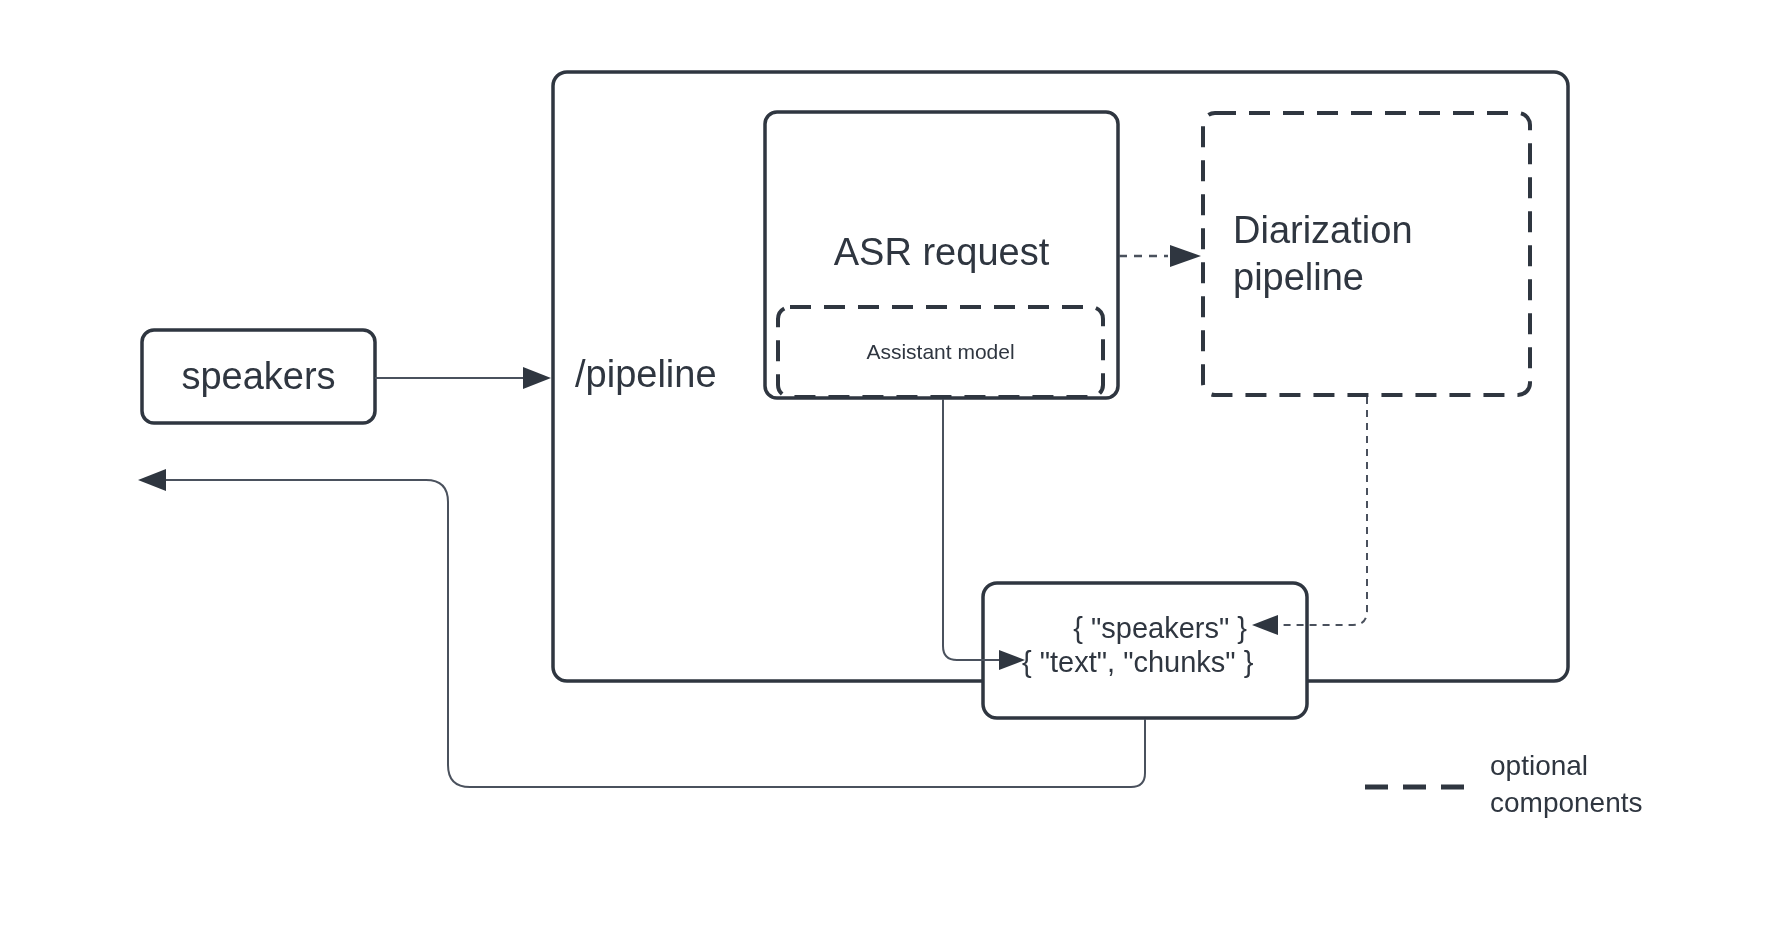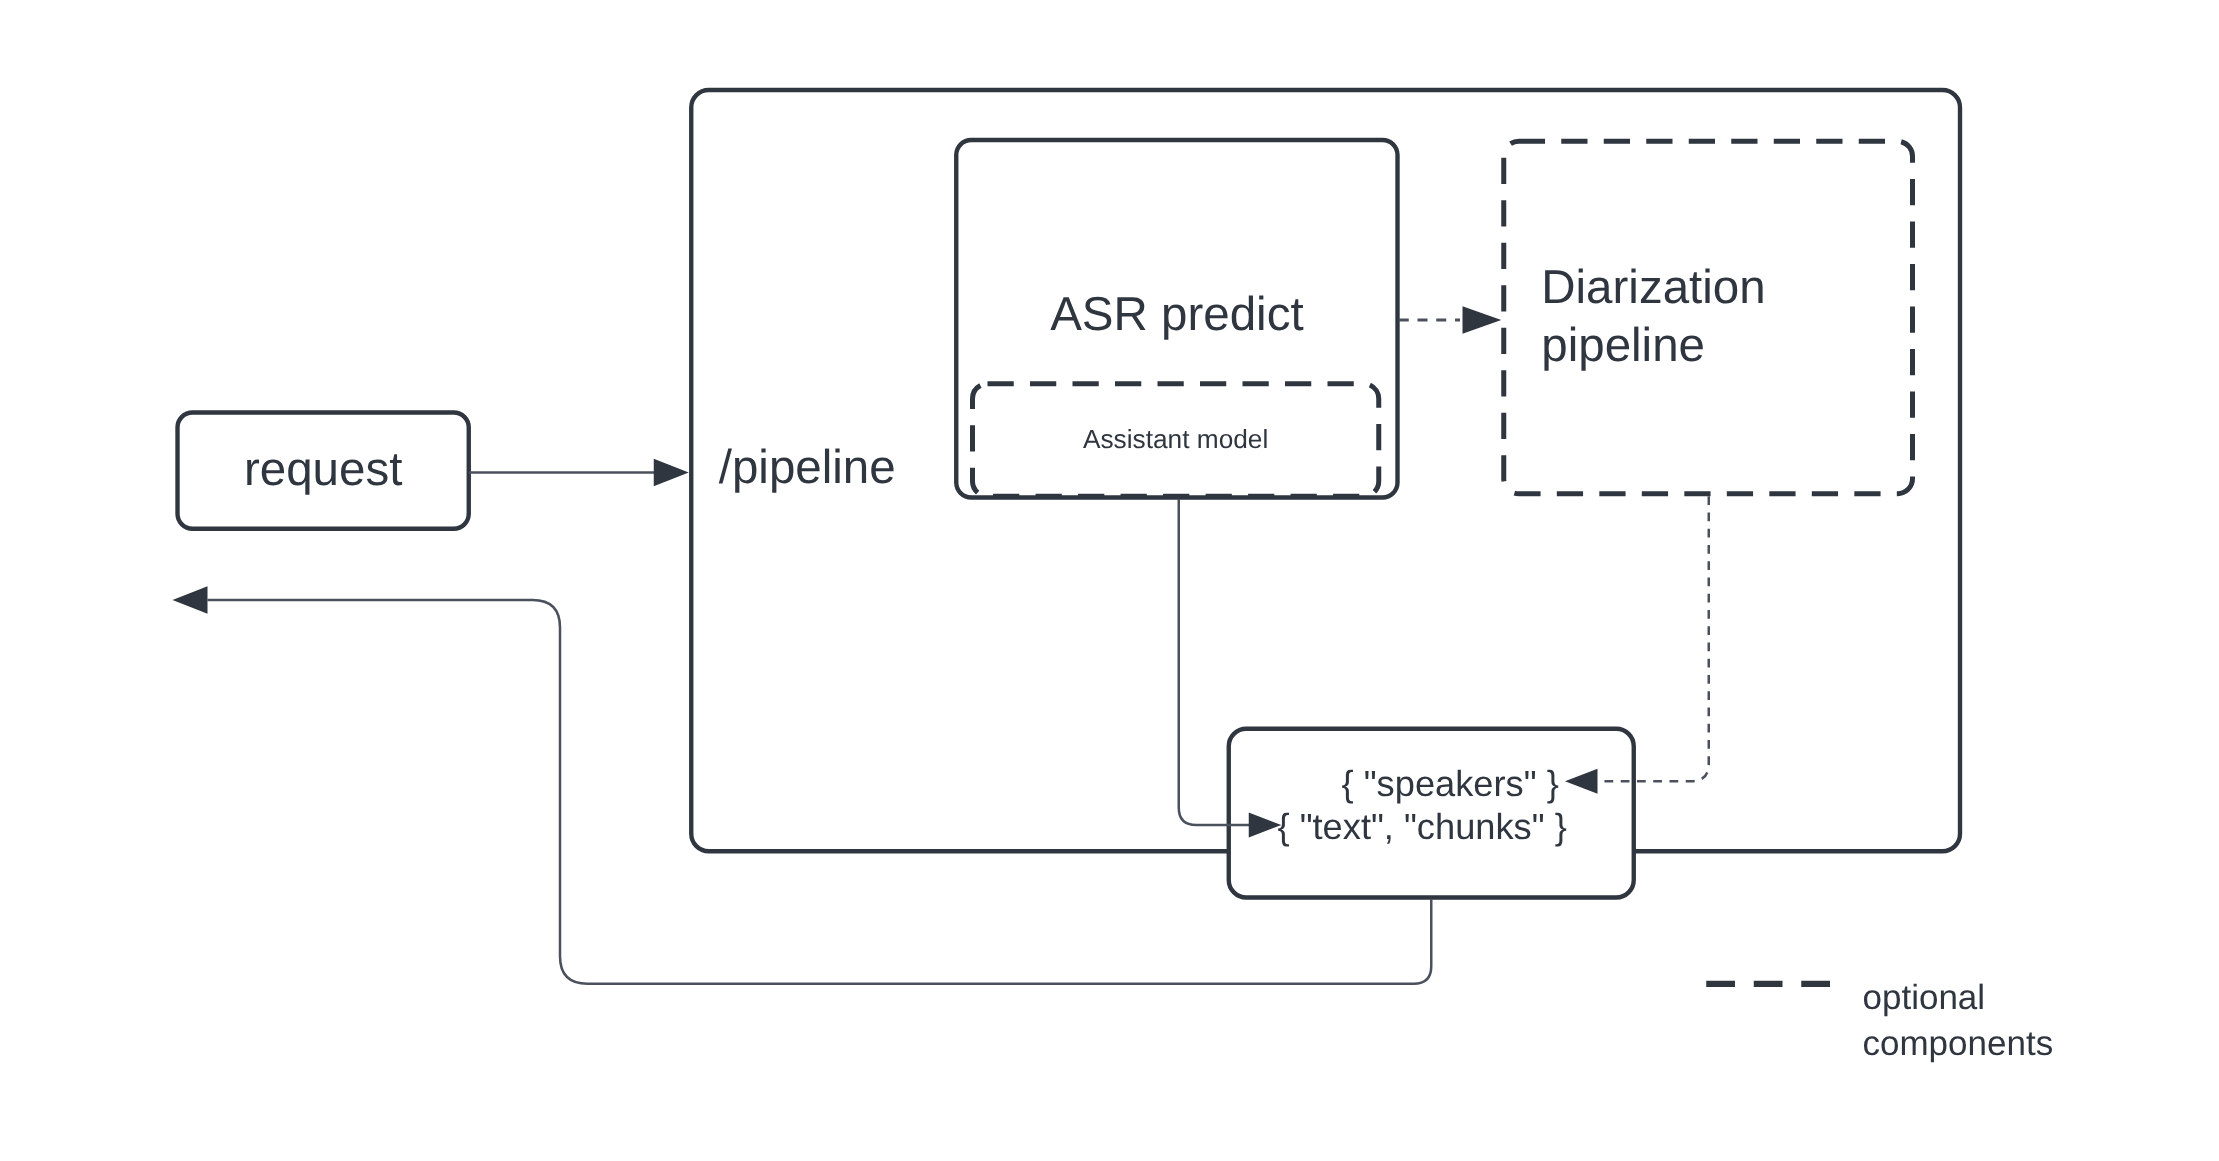--- a/index.html
+++ b/index.html
@@ -56,21 +56,21 @@
   }
   .label.wrap { white-space: normal; }
   .request-label   { left: 142px; top: 330px; width: 233px; height: 93px; }
   .predict-label   { left: 575px; top: 352px; }
   .asr-label       { left: 765px; top: 230px; width: 353px; text-align: center; }
   .assistant-label { left: 778px; top: 307px; width: 325px; height: 90px; font-size: 21px; }
   .diarization-label { left: 1203px; top: 113px; width: 327px; height: 282px;
                        padding: 0 30px; box-sizing: border-box; line-height: 1.24; }
   .response-line1  { left: 983px;  top: 610px; width: 264px; font-size: 29px; line-height: 36px; text-align: right; }
   .response-line2  { left: 1022px; top: 644px; font-size: 29px; line-height: 36px; }
-  .legend-label    { left: 1490px; top: 780px; width: 200px; font-size: 28px; line-height: 1.32; }
+  .legend-label    { left: 1490px; top: 748px; width: 200px; font-size: 28px; line-height: 1.32; }
 </style>
 </head>
 <body>
 
 <div class="canvas">
 
   <svg class="layer" width="1775" height="929" viewBox="0 0 1775 929">
 
     <rect class="box" x="553" y="72" width="1015" height="609" rx="14"></rect>
     <rect class="box filled" x="983" y="583" width="324" height="135" rx="14"></rect>
@@ -100,25 +100,25 @@
     </g>
 
     <g>
       <path class="edge" d="M 1145 719 V 773 Q 1145 787 1131 787 H 470 Q 448 787 448 765 V 502 Q 448 480 426 480 H 166"></path>
       <polygon class="arrowhead" points="138,480 166,469 166,491"></polygon>
     </g>
 
     <path class="legend-dash-line" d="M 1365 787 H 1470"></path>
   </svg>
 
-  <div class="label centered request-label">request</div>
+  <div class="label centered request-label">speakers</div>
 
   <div class="label predict-label">/pipeline</div>
 
-  <div class="label asr-label">ASR predict</div>
+  <div class="label asr-label">ASR request</div>
 
   <div class="label centered assistant-label">Assistant model</div>
 
   <div class="label centered wrap diarization-label">Diarization pipeline</div>
 
   <div class="label response-line1">{ "speakers" }</div>
 
   <div class="label response-line2">{ "text", "chunks" }</div>
 
   <div class="label wrap legend-label">optional components</div>

